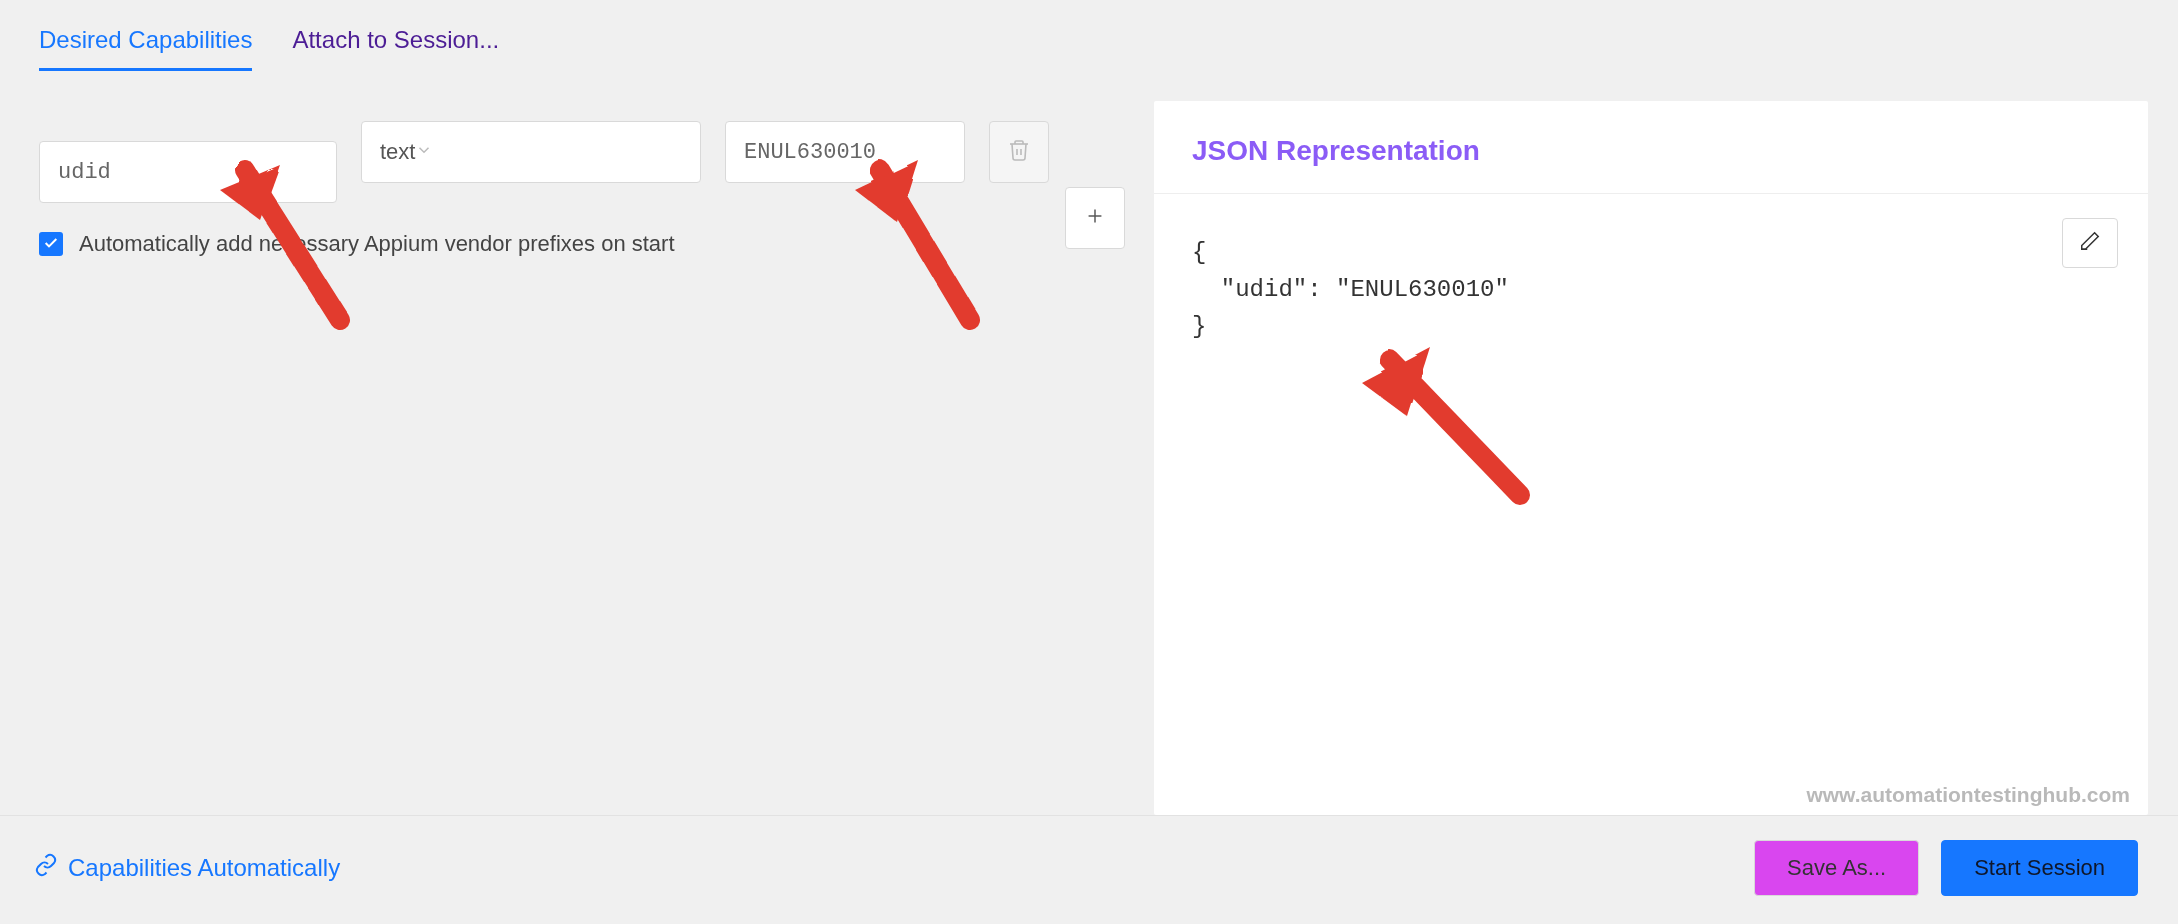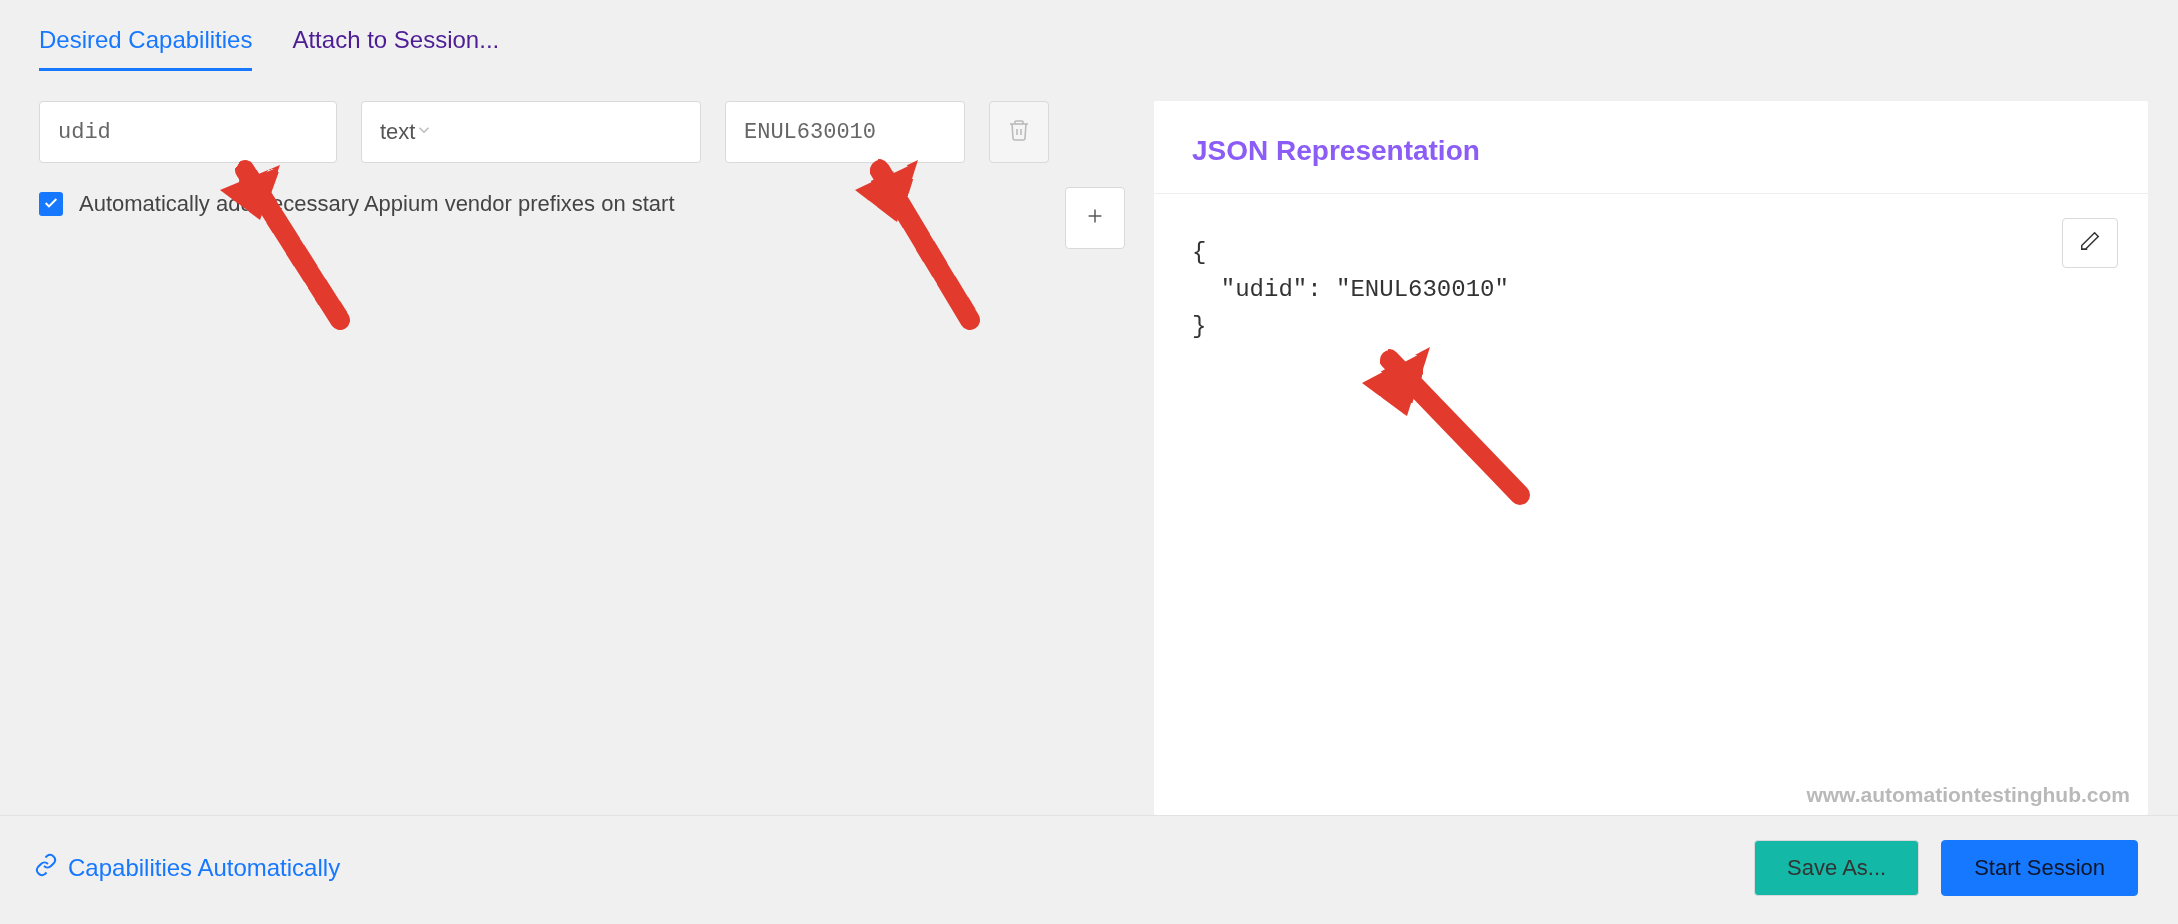--- a/index.html
+++ b/index.html
@@ -73,21 +73,21 @@
     height: 62px;
     background: #fff;
     border: 1px solid #d9d9d9;
     border-radius: 4px;
     font-size: 22px;
     padding: 0 18px;
     color: #555;
     display: flex;
     align-items: center;
   }
-  .input.name { width: 298px; font-family: "Courier New", monospace; color:#666; }
+  .input.name { width: 298px; font-family: "Courier New", monospace; color:#666;margin-top:40px; }
   .select { width: 340px; justify-content: flex-start; cursor: pointer; color:#555;}
   .select .chev { color:#bbb; }
   .input.value { width: 240px; font-family: "Courier New", monospace; color:#666;}
   .iconbtn {
     width: 60px; height: 62px;
     background:#fff; border:1px solid #d9d9d9; border-radius:4px;
     display:flex; align-items:center; justify-content:center;
     cursor:pointer;
   }
   .iconbtn.disabled { background:#f5f5f5; cursor:not-allowed; color:#bbb; }
@@ -144,21 +144,21 @@
     display:flex; align-items:center; justify-content:space-between;
     background:#f0f0f0;
   }
   .doc-link {
     display:flex; align-items:center; gap:10px;
     color:#1677ff; font-size:24px; cursor:pointer;
   }
   .footer-actions { display:flex; gap:22px; }
   .btn {
     height:56px; padding:0 32px; font-size:22px; border-radius:4px;
-    border:1px solid #d9d9d9; background:#14b8a6; color:#333; cursor:pointer;
+    border:1px solid #d9d9d9; background:#d946ef; color:#333; cursor:pointer;
     display:flex; align-items:center;
   }
   .btn.primary { background:#1677ff; border-color:#1677ff; color:#0f172a; }
   
   .arrow {
     position:absolute; pointer-events:none;
   }
 </style>
 </head>
 <body>

